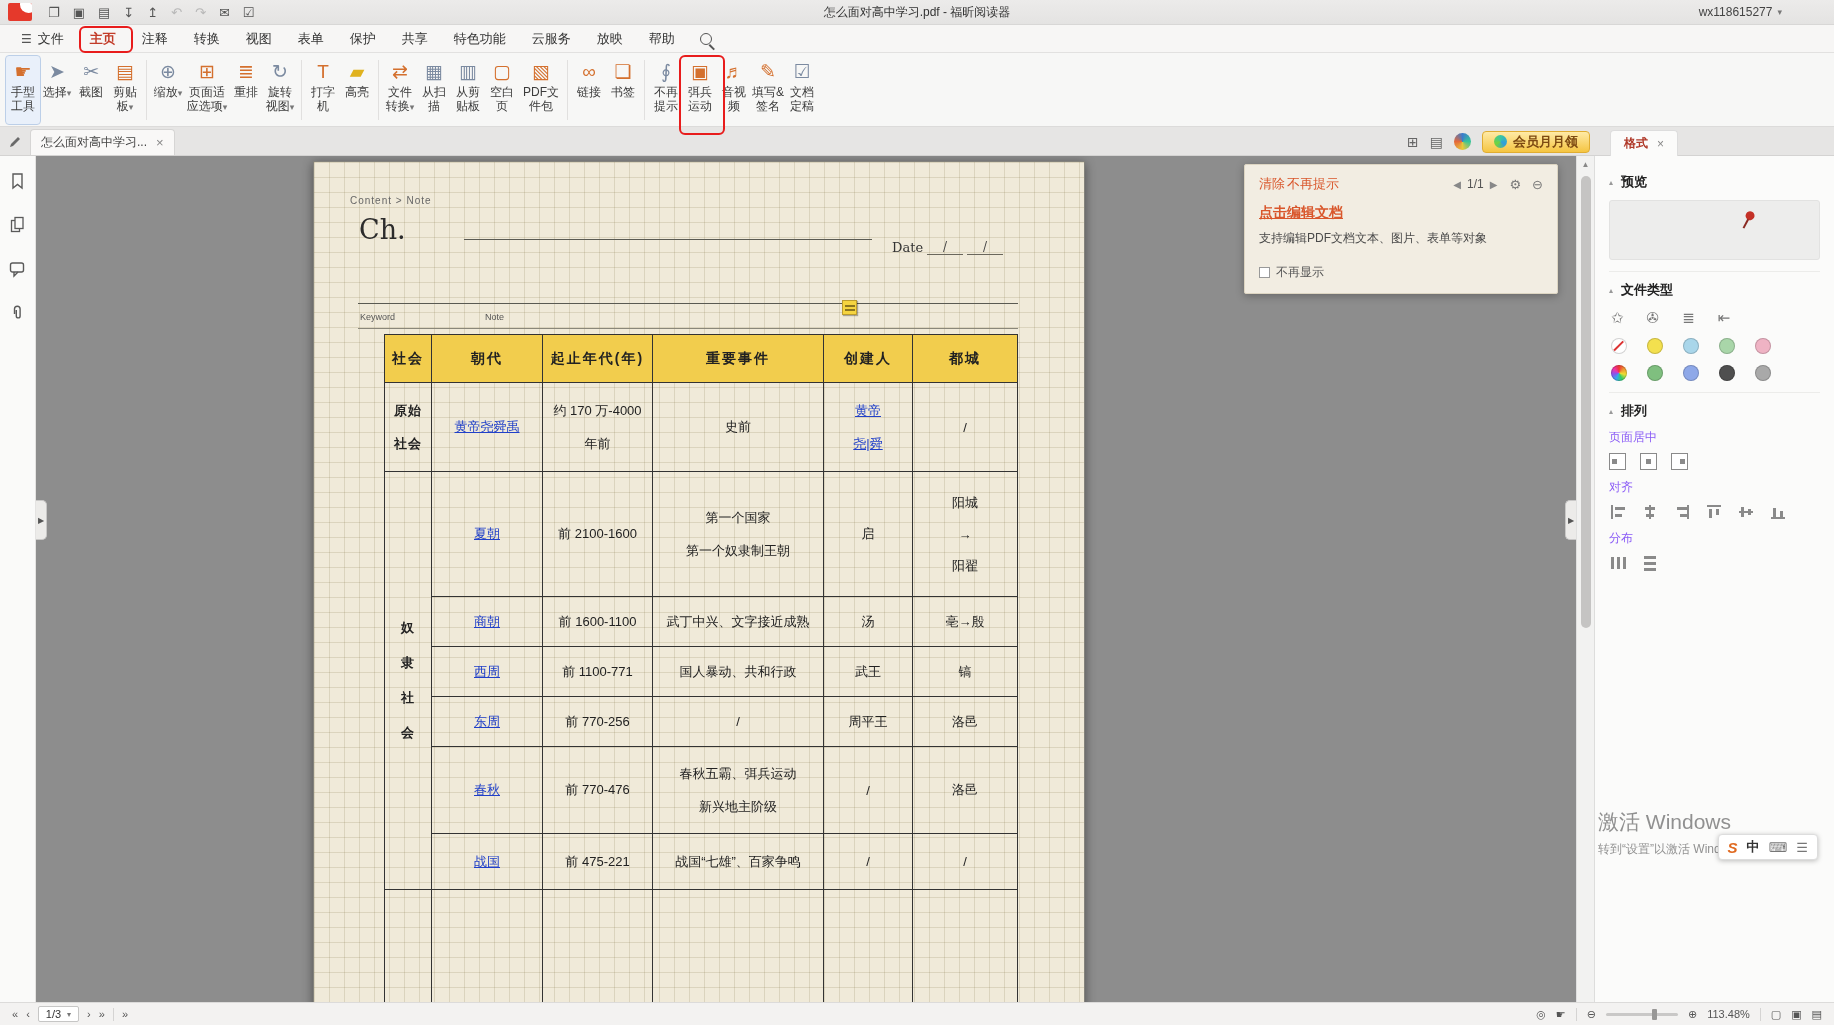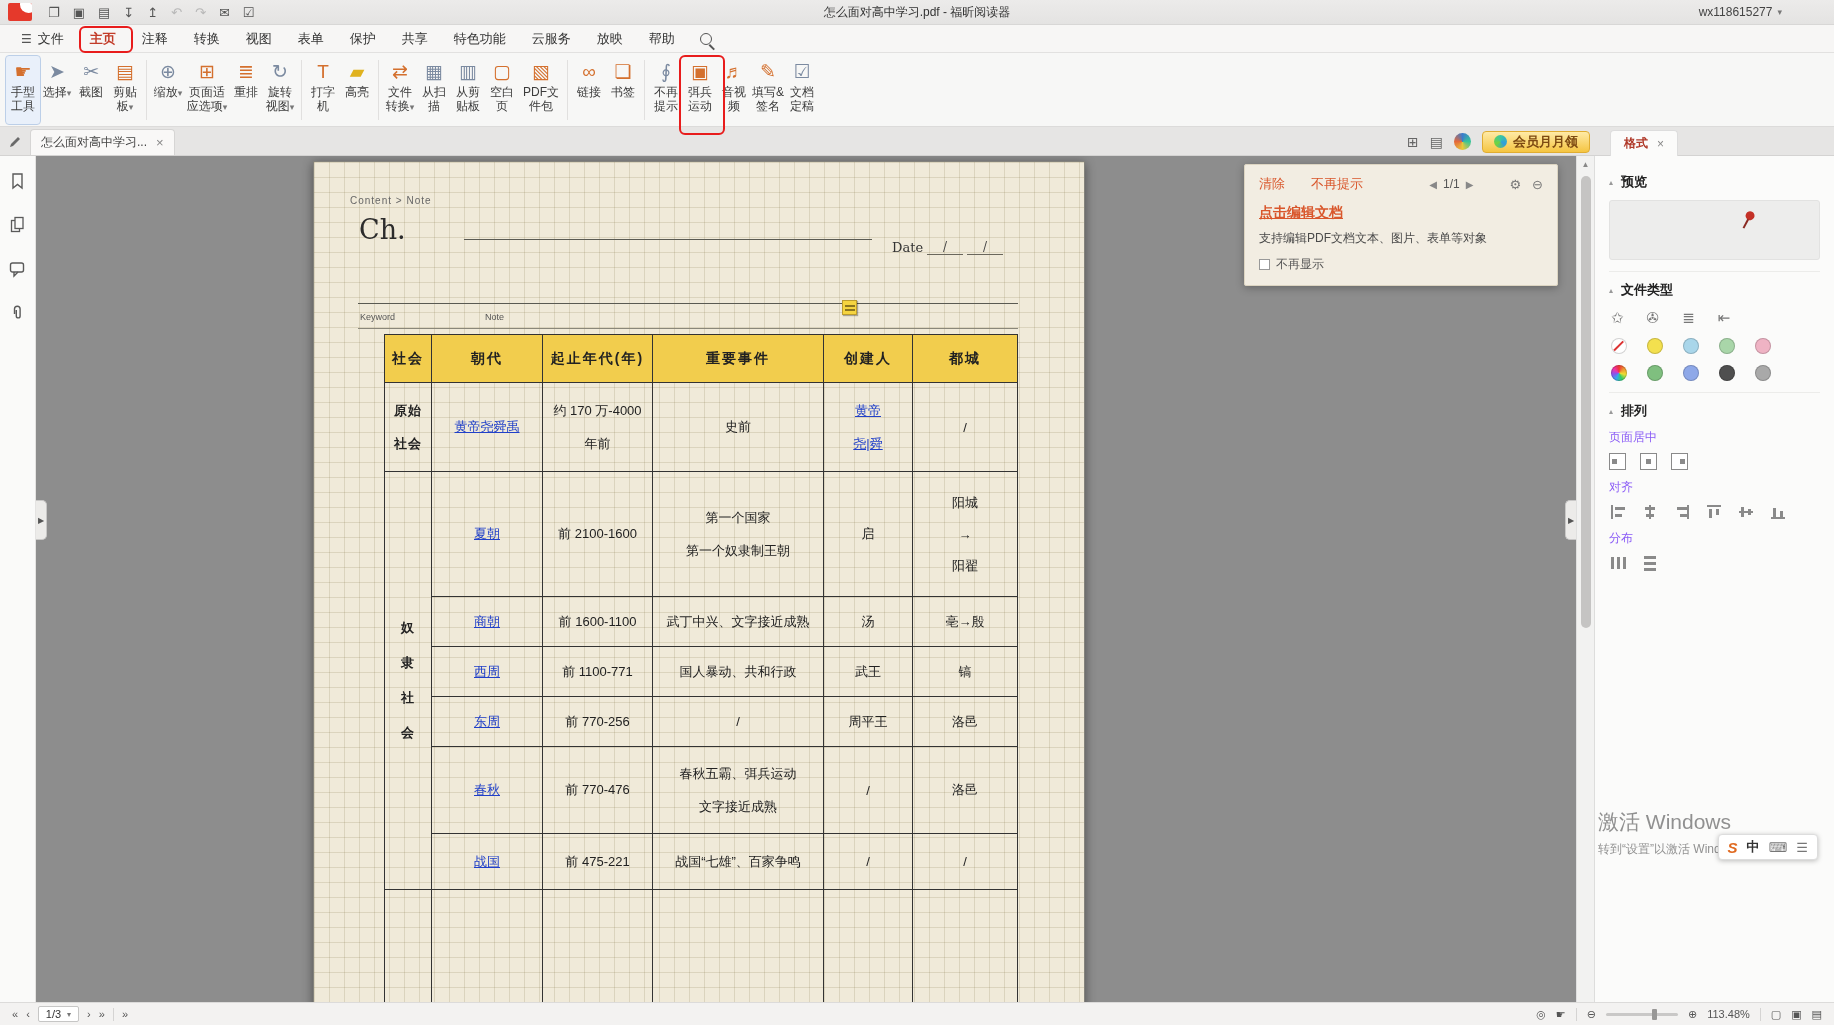--- a/index.html
+++ b/index.html
@@ -82,28 +82,28 @@
   .hist td{border:1.4px solid #333;text-align:center;vertical-align:middle;font-size:13px;color:#222;padding:2px}
   .r1{height:89px}.r2{height:125px}.r3{height:50px}.r4{height:50px}.r5{height:50px}.r6{height:87px}.r7{height:56px}.r8{height:160px}
   .stack{display:flex;flex-direction:column;align-items:center;justify-content:center;gap:15px}
   .erav{display:flex;flex-direction:column;align-items:center;justify-content:center;gap:17px}
   .era{color:#2c4a21;font-weight:bold;letter-spacing:1px}
   .lnk{color:#2140c8;text-decoration:underline;cursor:pointer}
   .yrs{color:#c03028}
 
   
   #notif{position:absolute;right:18px;top:8px;width:314px;background:rgba(246,241,229,.97);border:1px solid #ddd5c2;box-shadow:0 2px 9px rgba(0,0,0,.28);padding:10px 14px 12px;border-radius:2px;z-index:30}
-  .n-row1{display:flex;align-items:center;gap:26px;font-size:13px}
+  .n-row1{display:flex;align-items:center;gap:2px;font-size:13px}
   .n-act{color:#d9572c;cursor:pointer;white-space:nowrap}
   .n-pg{margin-left:auto;display:flex;gap:6px;color:#888;font-size:10px;align-items:center}
   .n-pg .pgtxt{color:#555;font-size:12px}
   .n-sys{display:flex;gap:11px;color:#777;margin-left:10px;font-size:13px}
   .n-link{color:#d9572c;text-decoration:underline;font-size:14px;margin-top:11px;display:inline-block;font-weight:bold}
   .n-desc{margin-top:8px;color:#4a4a4a;font-size:12px}
-  .n-chk{margin-top:9px;display:flex;gap:6px;align-items:center;color:#555;font-size:12px}
+  .n-chk{margin-top:17px;display:flex;gap:6px;align-items:center;color:#555;font-size:12px}
   .cbox{width:11px;height:11px;border:1px solid #999;background:#fff;flex:0 0 auto}
 
   
   .sec{padding:9px 0 11px;border-top:1px solid #ececea}
   .sec.first{border-top:none}
   .sec-h{display:flex;gap:8px;align-items:center;font-size:13px;color:#222;font-weight:bold}
   .sec-h .car{font-size:8px;color:#999}
   .pvbox{margin-top:9px;height:60px;background:#ededec;border:1px solid #e2e2e1;border-radius:3px;position:relative}
   .pin{position:absolute;left:62%;top:9px;transform:rotate(28deg)}
   .ft-icons{display:flex;gap:23px;margin:10px 2px 2px;color:#777;font-size:15px}
@@ -460,21 +460,21 @@
           <td><span>/</span></td>
           <td><span>周平王</span></td>
           <td><span>洛邑</span></td>
         </tr>
         <tr class="r6">
           <td><span class="lnk">春秋</span></td>
           <td class="yrs"><span>前 770-476</span></td>
           <td>
                 <div class="stack">
                   <span>春秋五霸、弭兵运动</span>
-                  <span>文字接近成熟</span>
+                  <span>新兴地主阶级</span>
                 </div>
               </td>
           <td><span>/</span></td>
           <td><span>洛邑</span></td>
         </tr>
         <tr class="r7">
           <td><span class="lnk">战国</span></td>
           <td class="yrs"><span>前 475-221</span></td>
           <td><span>战国“七雄”、百家争鸣</span></td>
           <td><span>/</span></td>

